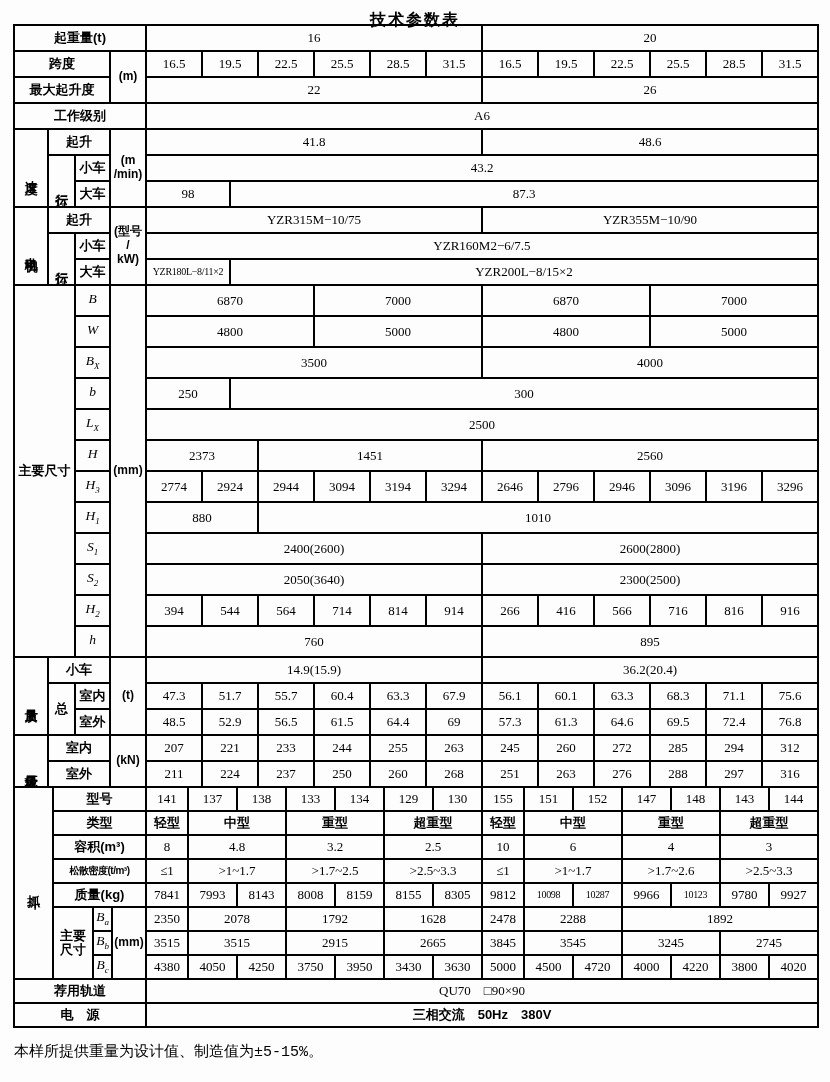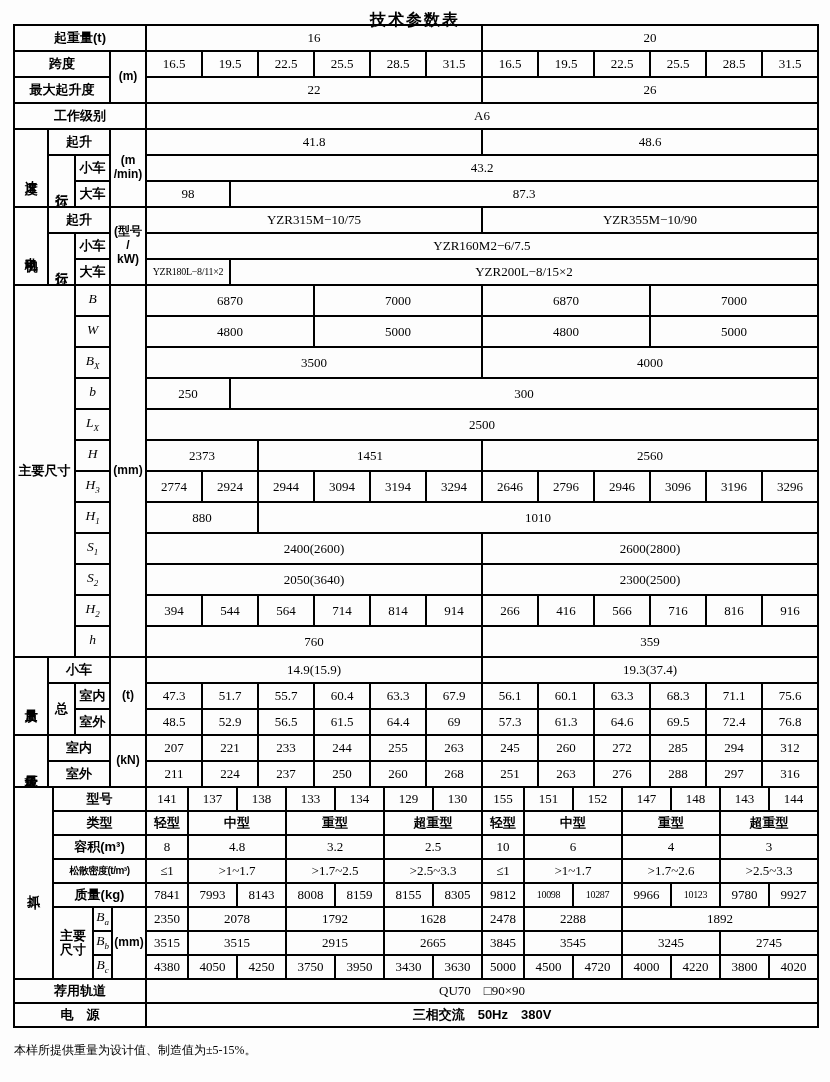--- a/index.html
+++ b/index.html
@@ -27,21 +27,21 @@
   .lb { font-family:"Liberation Sans","DejaVu Sans",sans-serif; font-weight:bold; font-size:13px; }
   .lbs { font-family:"Liberation Sans","DejaVu Sans",sans-serif; font-weight:bold; font-size:10px; letter-spacing:-0.5px; }
   .vert span.v {
     writing-mode:vertical-lr; text-orientation:upright;
     display:inline-block; letter-spacing:1px;
   }
   .unit { white-space:pre-line; font-size:12px; font-family:"Liberation Sans","DejaVu Sans",sans-serif; font-weight:bold; line-height:1.15; }
   .sym { font-style:italic; font-size:13.5px; }
   .sym sub { font-size:9px; font-style:italic; }
   .small { font-size:10px; letter-spacing:-0.3px; }
-  .footer { font-family:Liberation Serif, serif; font-size:12px; margin:14px 0 0 14px; }
+  .footer { font-family:Liberation Mono, monospace; font-size:15px; margin:14px 0 0 14px; }
 </style>
 </head>
 <body>
 
 <div class="page">
 
   <div class="title">技术参数表</div>
 
   <table class="t1">
     <colgroup>
@@ -226,29 +226,29 @@
       <td colspan="2">266</td>
       <td colspan="2">416</td>
       <td colspan="2">566</td>
       <td colspan="2">716</td>
       <td colspan="2">816</td>
       <td colspan="2">916</td>
     </tr>
     <tr class="dim">
       <td class="sym"><span>h</span><sub></sub></td>
       <td colspan="12">760</td>
-      <td colspan="12">359</td>
+      <td colspan="12">895</td>
     </tr>
 
     <tr>
       <td rowspan="3" class="lb vert"><span class="v">质量</span></td>
       <td colspan="2" class="lb">小车</td>
       <td rowspan="3" class="unit">(t)</td>
       <td colspan="12">14.9(15.9)</td>
-      <td colspan="12">19.3(37.4)</td>
+      <td colspan="12">36.2(20.4)</td>
     </tr>
     <tr>
       <td rowspan="2" class="lb">总</td>
       <td class="lb">室内</td>
       <td colspan="2">47.3</td>
       <td colspan="2">51.7</td>
       <td colspan="2">55.7</td>
       <td colspan="2">60.4</td>
       <td colspan="2">63.3</td>
       <td colspan="2">67.9</td>

